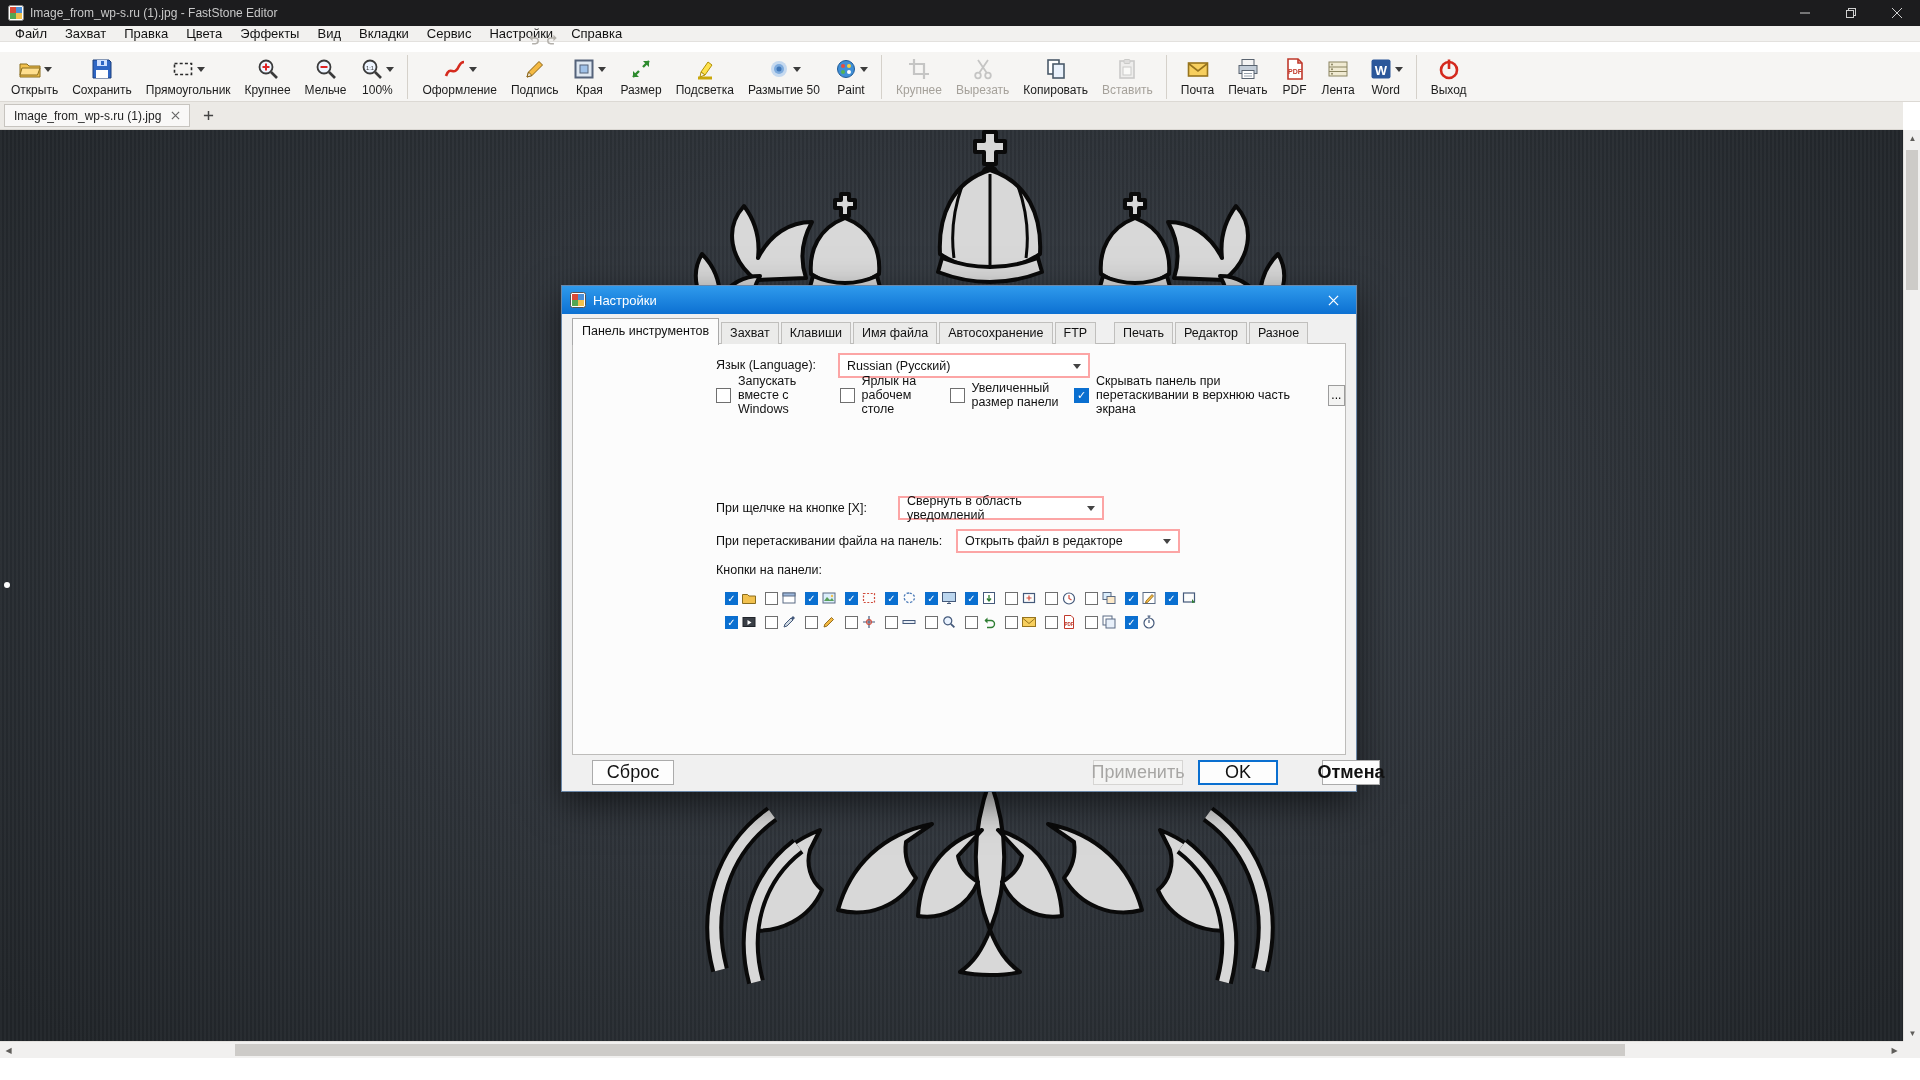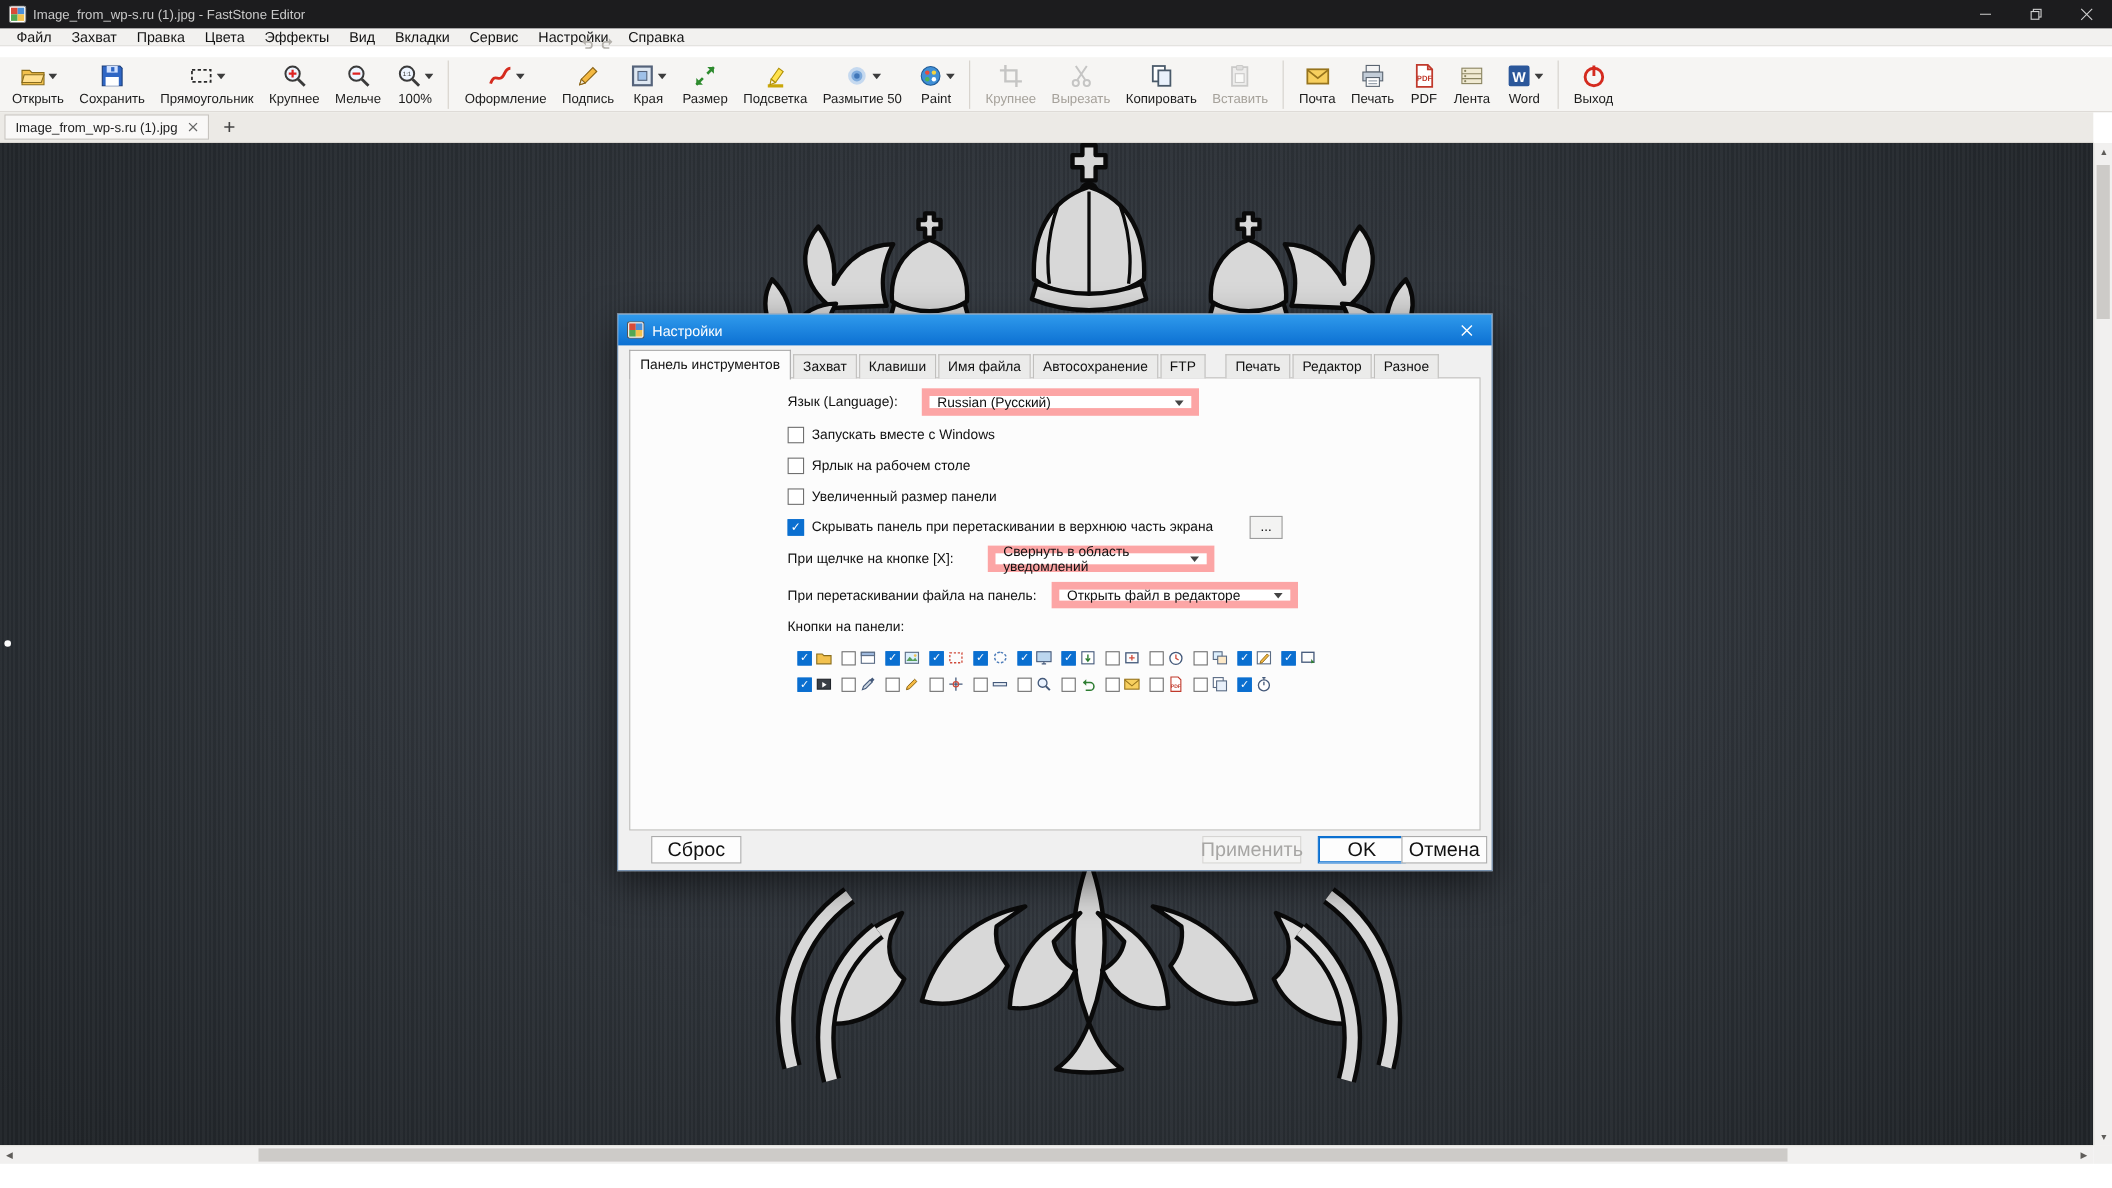--- a/index.html
+++ b/index.html
@@ -83,26 +83,26 @@
 
   .dlg-tabs { position:absolute; left:10px; top:33px; right:10px; height:25px; display:flex; align-items:flex-end; z-index:2; }
   .dlg-tab { border:1px solid #c0bfbd; border-bottom:none; background:#ebebea; padding:3px 8px 4px;
     font-size:12.5px; color:#111; margin-right:2px; white-space:nowrap; }
   .dlg-tab.active { background:#fcfcfc; padding:5px 9px 7px; margin-bottom:-1px; z-index:3; border-color:#a9a9a9; }
   .dlg-tab.gap-before { margin-left:16px; }
 
   .dlg-page { position:absolute; left:10px; top:57px; right:10px; height:412px; background:#fcfcfc;
     border:1px solid #bdbcba; z-index:1; }
   .fld-label { position:absolute; font-size:12.5px; color:#111; white-space:nowrap; }
-  .dd { position:absolute; background:#fff; border:7px solid #fca5a5; display:flex; align-items:center;
+  .dd { position:absolute; background:#fff; border:2px solid #fca5a5; display:flex; align-items:center;
     padding:0 22px 0 7px; font-size:12.5px; color:#111; }
   .dd::after { content:""; position:absolute; right:7px; top:50%; margin-top:-2px;
     border:4px solid transparent; border-top:5px solid #444; }
 
-  .chk-stack { position:absolute; left:143px; top:42px; display:flex; flex-direction:column; gap:10px; }
+  .chk-stack { position:absolute; left:143px; top:42px; display:flex; flex-direction:row; gap:10px; }
   .chk-row { display:flex; align-items:center; gap:7px; height:18px; font-size:12.5px; color:#111; }
   .chk { width:15px; height:15px; border:1px solid #6f6f6f; background:#fff; display:inline-flex;
     align-items:center; justify-content:center; font-size:11px; color:#fff; flex:none; }
   .chk-row.checked .chk { background:#0a6fd0; border-color:#0a6fd0; }
   .chk-row.checked .chk::after { content:"✓"; }
   .more-btn { margin-left:26px; width:30px; height:21px; background:#f3f3f2; border:1px solid #9c9c9c;
     font-size:12px; font-family:inherit; }
 
   .grid-row { position:absolute; left:152px; display:flex; }
   .cell { width:40px; display:flex; align-items:center; gap:3px; height:16px; }
@@ -872,16 +872,16 @@
                 <path d="M8 9V5.8M6.5 2h3M8 2v2" stroke="#44597a" stroke-width="1.2"></path>
               </svg>
             </span>
           </span>
         </div>
     </div>
 
     <button class="btn" style="left:10px; top:474px; width:82px;">Сброс</button>
     <button class="btn disabled" style="left:511px; top:474px; width:90px;">Применить</button>
     <button class="btn default" style="left:616px; top:474px; width:80px;">OK</button>
-    <button class="btn" style="left:692px; top:474px; width:78px;">Отмена</button>
+    <button class="btn" style="left:740px; top:474px; width:58px;font-weight:bold;">Отмена</button>
   </div>
 
 </div>
 
 </body></html>

